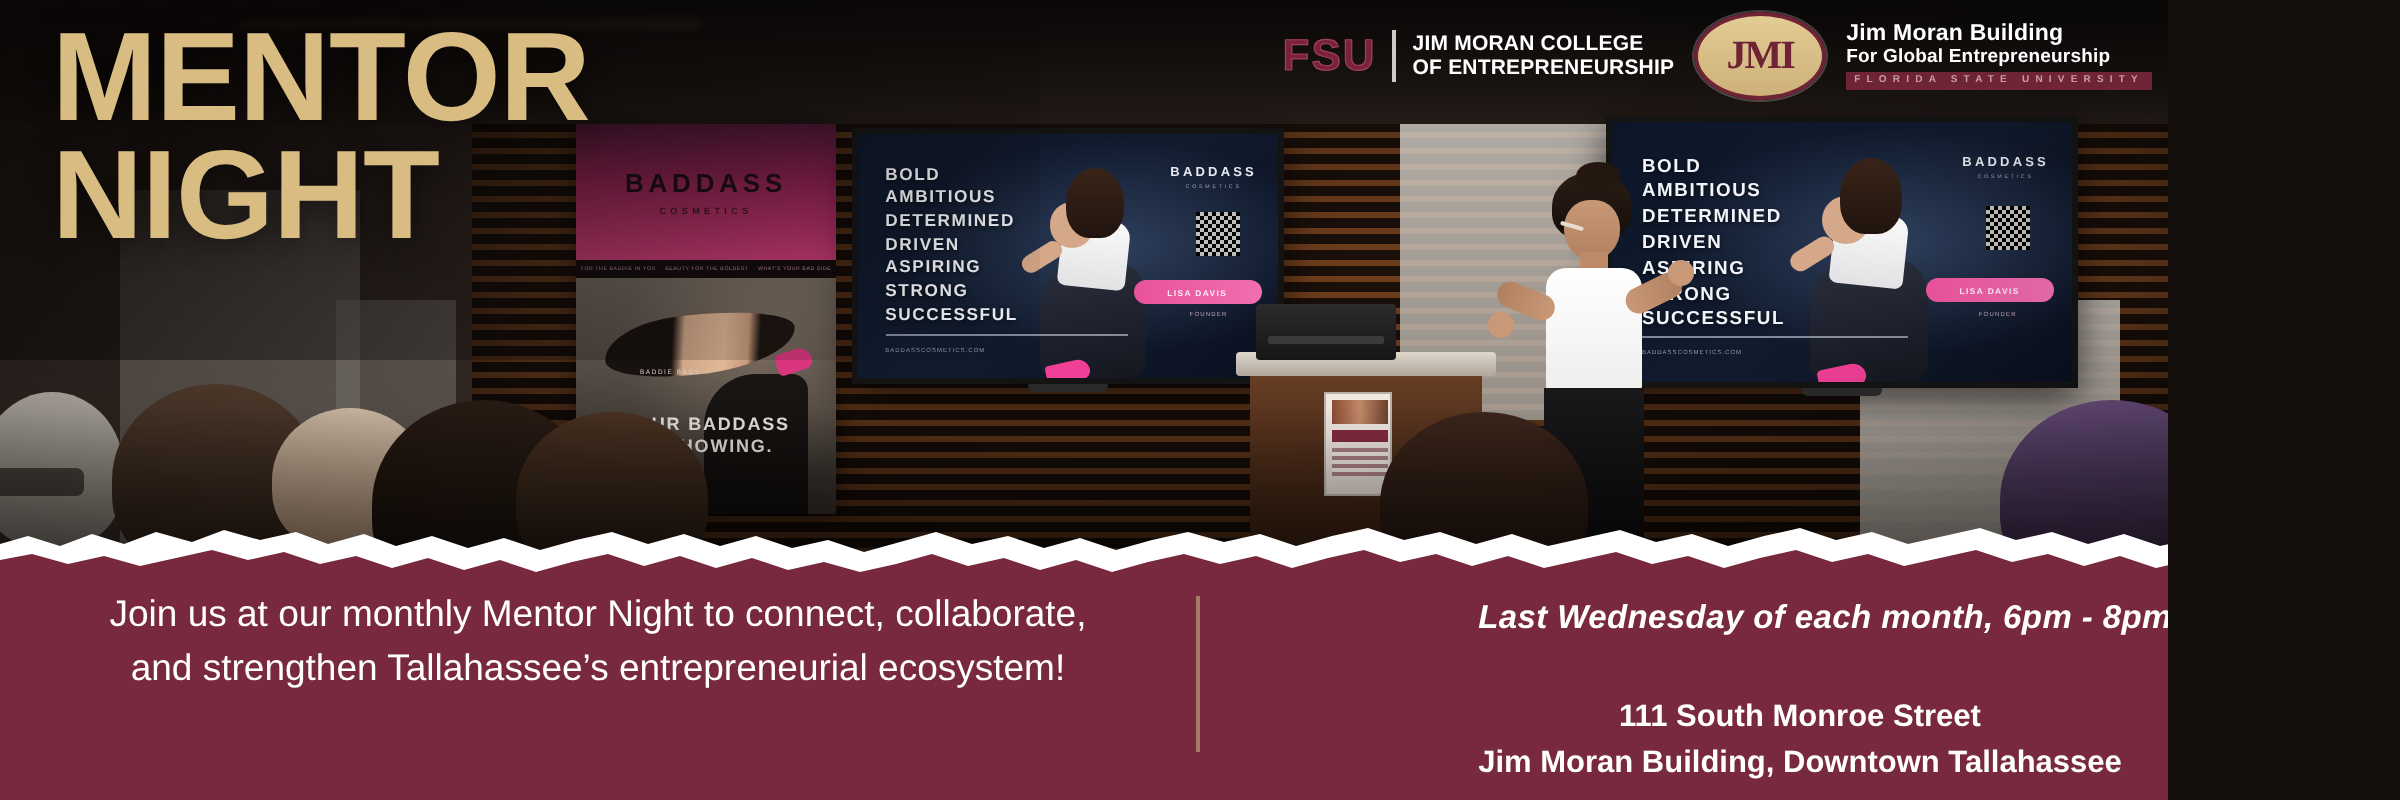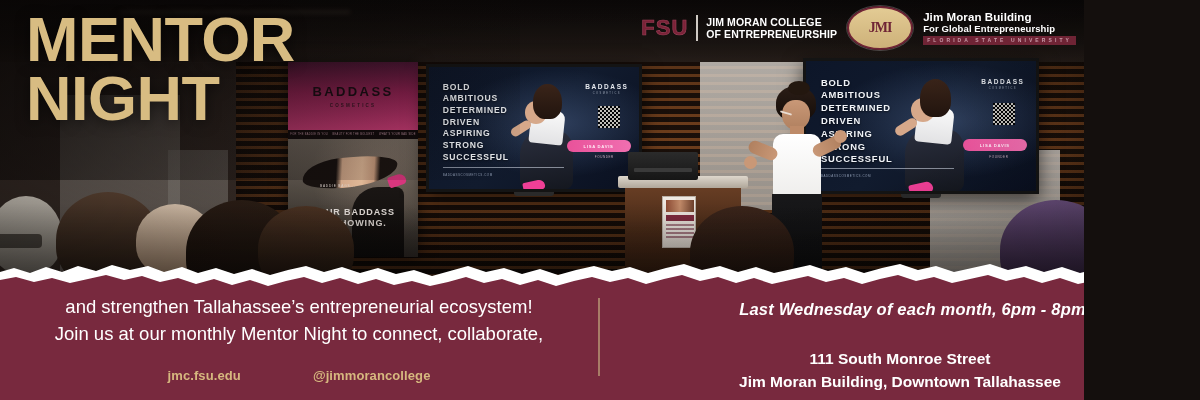--- a/index.html
+++ b/index.html
@@ -320,21 +320,21 @@
   }
   .fsu-div { width:2px; height:26px; background:#cfcac4; }
   .fsu-words { font-size:10.5px; font-weight:700; line-height:1.18; color:#ffffff; letter-spacing:.1px; }
   .jmi-oval {
     width:66px; height:44px; border-radius:50%;
     background:linear-gradient(180deg,#e3cb94 0%, #cdb179 100%);
     border:2px solid #6f2435;
     display:flex; align-items:center; justify-content:center;
     box-shadow:0 0 0 1px rgba(255,255,255,.22);
   }
-  .jmi-oval span { font-size:14px; font-weight:800; color:#6f2435; letter-spacing:-1px; font-family:"Liberation Serif", serif; }
+  .jmi-oval span { font-size:20px; font-weight:800; color:#6f2435; letter-spacing:-1px; font-family:"Liberation Serif", serif; }
   .jmi-words { line-height:1.1; }
   .jmi-words .w1 { font-size:11.5px; font-weight:800; color:#ffffff; letter-spacing:.1px; }
   .jmi-words .w2 { font-size:9.5px; font-weight:800; color:#ffffff; letter-spacing:.1px; }
   .jmi-bar {
     margin-top:2px; background:#6f2435; padding:1.5px 4px;
     font-size:5px; font-weight:700; letter-spacing:3.1px; color:#c89aa8; text-align:center;
   }
 
   
   .torn { position:absolute; left:0; top:258px; width:1200px; height:34px; z-index:10; }
@@ -534,26 +534,22 @@
   <div class="torn">
     <svg viewBox="0 0 1200 34" preserveAspectRatio="none">
       <path fill="#ffffff" d="M0,14 L14,10 L30,15 L46,9 L62,14 L78,8 L96,13 L112,7 L130,12 L148,8 L164,14 L182,9 L198,15 L216,10 L234,16 L252,11 L270,17 L288,12 L306,8 L324,14 L342,9 L360,15 L378,10 L396,16 L414,12 L432,18 L450,13 L468,8 L486,14 L504,10 L522,16 L540,11 L558,17 L576,12 L594,8 L612,13 L630,9 L648,15 L666,10 L684,6 L702,12 L720,8 L738,14 L756,9 L774,15 L792,11 L810,7 L828,13 L846,9 L864,15 L882,10 L900,6 L918,12 L936,8 L954,14 L972,10 L990,6 L1008,12 L1026,8 L1044,14 L1062,9 L1080,15 L1098,11 L1116,7 L1134,13 L1152,9 L1170,15 L1186,10 L1200,14 L1200,34 L0,34 Z"></path>
       <path fill="#78293E" d="M0,22 L16,19 L34,24 L52,20 L70,25 L88,21 L106,17 L124,22 L142,18 L160,24 L178,20 L196,26 L214,21 L232,27 L250,22 L268,28 L286,23 L304,19 L322,25 L340,20 L358,26 L376,21 L394,27 L412,23 L430,28 L448,24 L466,19 L484,25 L502,21 L520,27 L538,22 L556,28 L574,23 L592,19 L610,24 L628,20 L646,26 L664,21 L682,17 L700,23 L718,19 L736,25 L754,20 L772,26 L790,22 L808,18 L826,24 L844,20 L862,26 L880,21 L898,17 L916,23 L934,19 L952,25 L970,21 L988,17 L1006,23 L1024,19 L1042,25 L1060,20 L1078,26 L1096,22 L1114,18 L1132,24 L1150,20 L1168,26 L1186,21 L1200,24 L1200,34 L0,34 Z"></path>
     </svg>
   </div>
 
   <div class="bar">
     <div class="bar-left">
       <div class="blurb">
+        <div>Join us at our monthly Mentor Night to connect, collaborate,</div>
         <div>and strengthen Tallahassee’s entrepreneurial ecosystem!</div>
-        <div>Join us at our monthly Mentor Night to connect, collaborate,</div>
-      </div>
-      <div class="links">
-        <a href="#">jmc.fsu.edu</a>
-        <a href="#">@jimmorancollege</a>
       </div>
     </div>
 
     <div class="bar-right">
       <div class="when">Last Wednesday of each month, 6pm - 8pm</div>
       <div class="addr">
         <div>111 South Monroe Street</div>
         <div>Jim Moran Building, Downtown Tallahassee</div>
       </div>
     </div>

